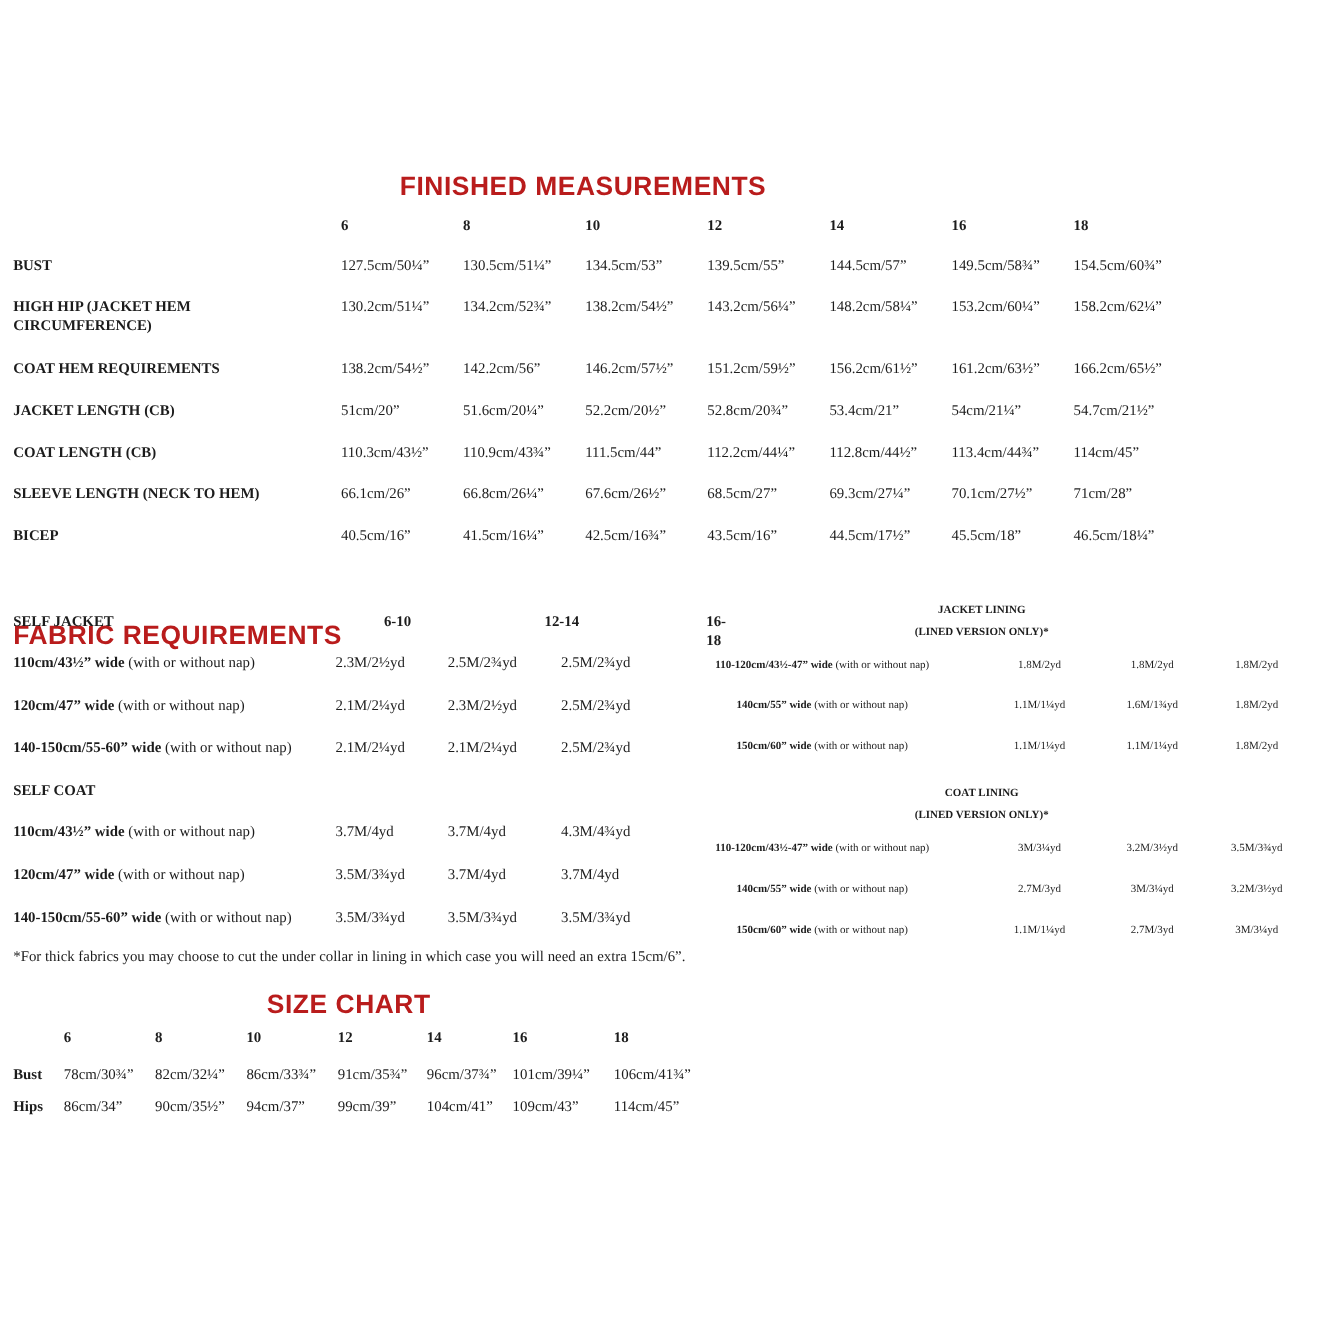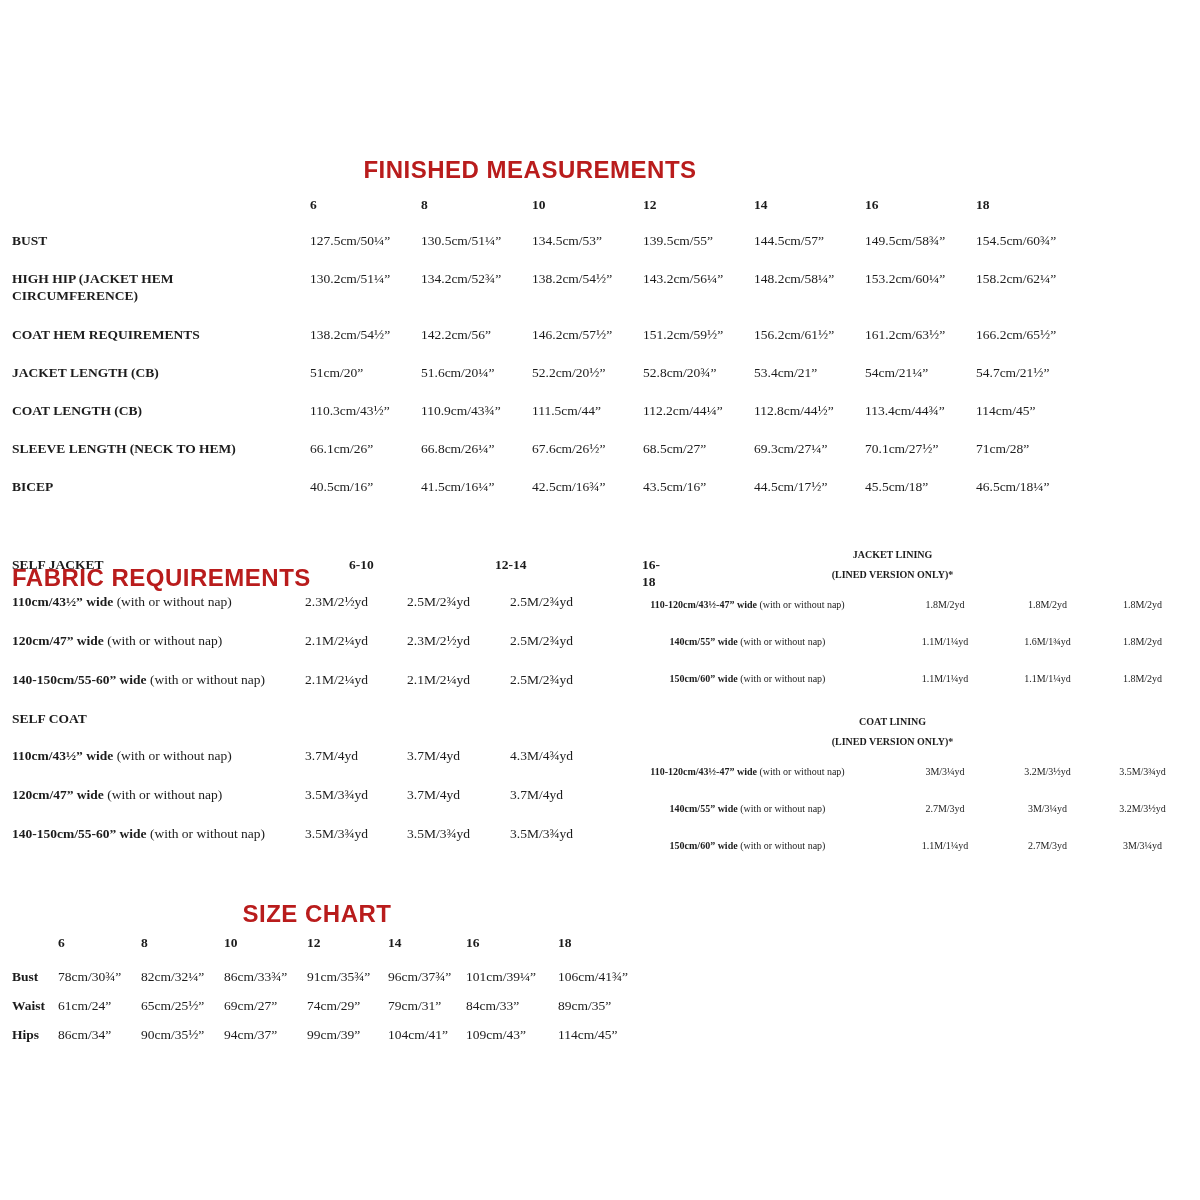--- a/index.html
+++ b/index.html
@@ -256,20 +256,21 @@
 
       <div class="fab-row-r">
         <div class="fab-label"><b>150cm/60” wide</b> <span>(with or without nap)</span></div>
         <div class="fab-cell">1.1M/1¼yd</div>
         <div class="fab-cell">2.7M/3yd</div>
         <div class="fab-cell">3M/3¼yd</div>
       </div>
 
   </div>
 
+  <p id="footnote">*For thick fabrics you may choose to cut the under collar in lining in which case you will need an extra 15cm/6”.</p>
 
   <h2 class="sans-title" id="size-title">SIZE CHART</h2>
 
   <div id="size-table">
     <div class="sc-row sc-head">
       <div></div>
       <div class="sc-size">6</div>
       <div class="sc-size">8</div>
       <div class="sc-size">10</div>
       <div class="sc-size">12</div>
@@ -282,30 +283,20 @@
         <div class="sc-label">Bust</div>
         <div class="sc-cell">78cm/30¾”</div>
         <div class="sc-cell">82cm/32¼”</div>
         <div class="sc-cell">86cm/33¾”</div>
         <div class="sc-cell">91cm/35¾”</div>
         <div class="sc-cell">96cm/37¾”</div>
         <div class="sc-cell">101cm/39¼”</div>
         <div class="sc-cell">106cm/41¾”</div>
       </div>
 
-      <div class="sc-row">
-        <div class="sc-label">Waist</div>
-        <div class="sc-cell">61cm/24”</div>
-        <div class="sc-cell">65cm/25½”</div>
-        <div class="sc-cell">69cm/27”</div>
-        <div class="sc-cell">74cm/29”</div>
-        <div class="sc-cell">79cm/31”</div>
-        <div class="sc-cell">84cm/33”</div>
-        <div class="sc-cell">89cm/35”</div>
-      </div>
 
       <div class="sc-row">
         <div class="sc-label">Hips</div>
         <div class="sc-cell">86cm/34”</div>
         <div class="sc-cell">90cm/35½”</div>
         <div class="sc-cell">94cm/37”</div>
         <div class="sc-cell">99cm/39”</div>
         <div class="sc-cell">104cm/41”</div>
         <div class="sc-cell">109cm/43”</div>
         <div class="sc-cell">114cm/45”</div>

